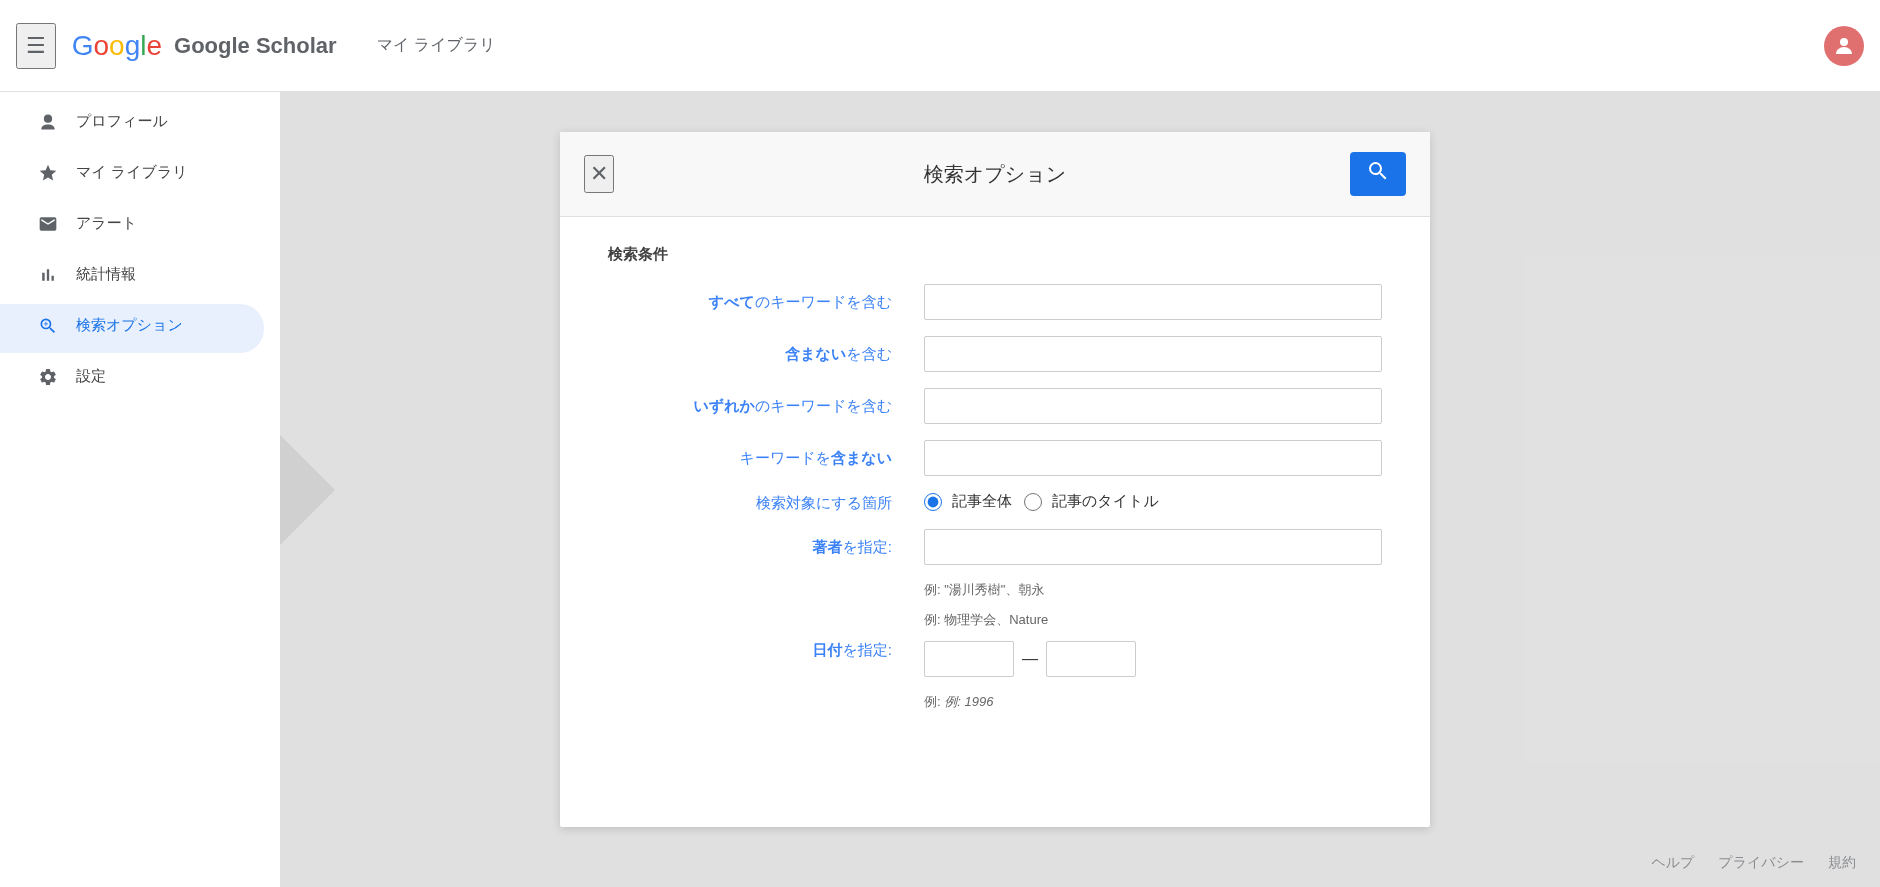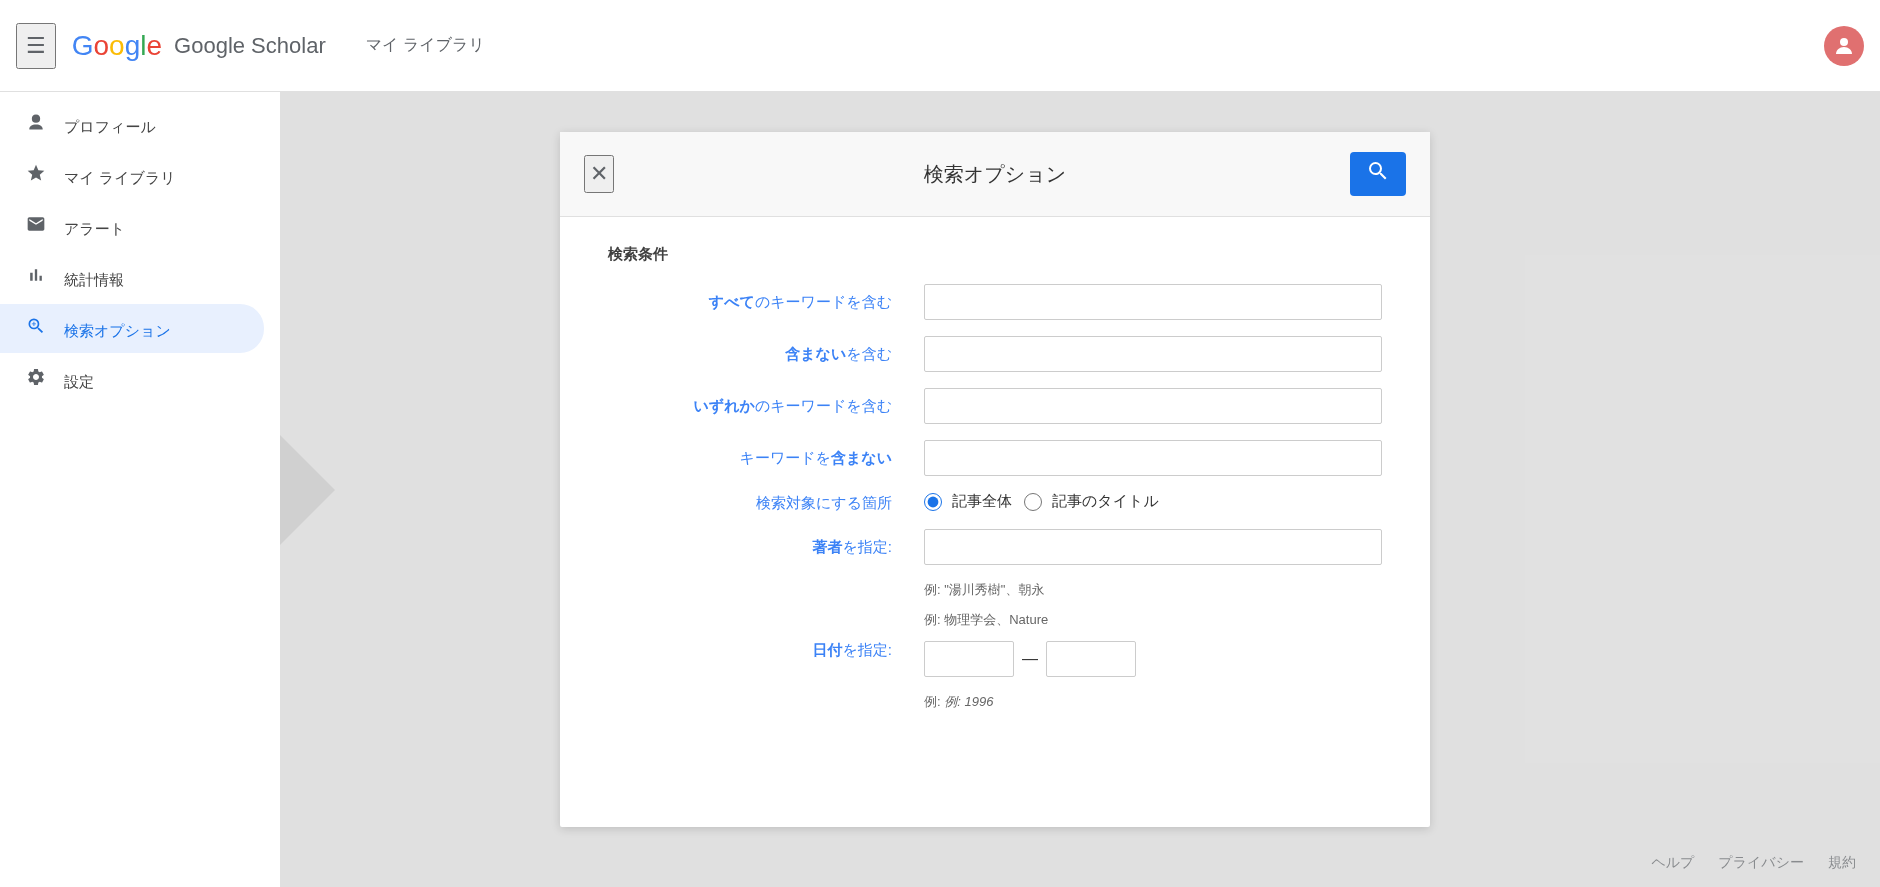--- a/index.html
+++ b/index.html
@@ -39,21 +39,21 @@
     }
     .logo-g { color: #4285F4; }
     .logo-o1 { color: #EA4335; }
     .logo-o2 { color: #FBBC05; }
     .logo-g2 { color: #4285F4; }
     .logo-l { color: #34A853; }
     .logo-e { color: #EA4335; }
     .logo-scholar {
       font-size: 22px;
       color: #5f6368;
-      font-weight: 400;
+      font-weight: 700;
     }
     .header-nav {
       margin-left: 40px;
       font-size: 16px;
       color: #5f6368;
       cursor: pointer;
     }
     .header-avatar {
       margin-left: auto;
       width: 40px;
@@ -77,22 +77,22 @@
 
     
     .sidebar {
       width: 280px;
       background: #fff;
       flex-shrink: 0;
       padding-top: 8px;
     }
     .sidebar-item {
       display: flex;
-      align-items: flex-end;
-      padding: 12px 24px;
+      align-items: flex-start;
+      padding: 12px 36px;
       cursor: pointer;
       font-size: 15px;
       color: #444;
       gap: 16px;
       border-radius: 0 24px 24px 0;
       margin-right: 16px;
       margin-bottom: 2px;
     }
     .sidebar-item.active {
       background: #e8f0fe;

